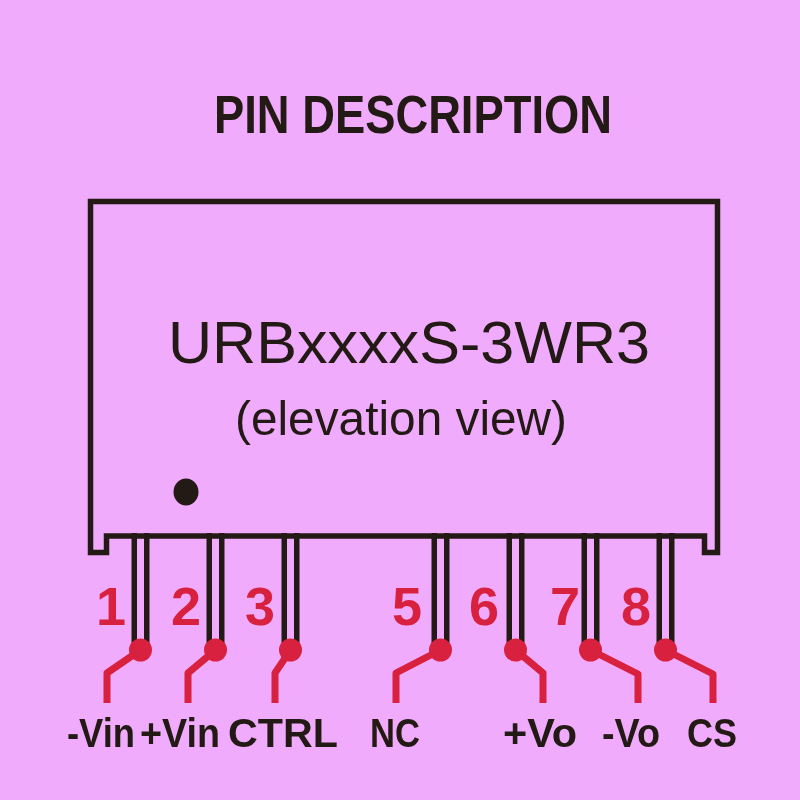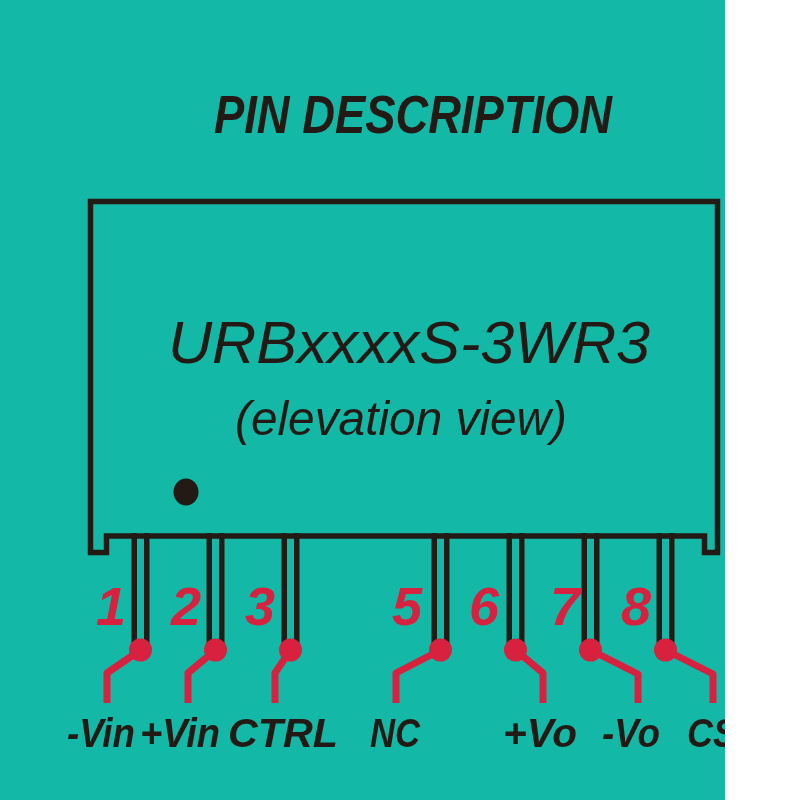--- a/index.html
+++ b/index.html
@@ -5,25 +5,24 @@
   html, body {
     margin: 0;
     padding: 0;
     width: 800px;
     height: 800px;
     background: #ffffff;
     font-family: "Liberation Sans", sans-serif;
   }
   .stage {
     position: relative;
-    width: 725px;
+    width: 800px;
     height: 800px;
-    background: #14b8a6;
+    background: #f0abfc;
     overflow: hidden;
-    font-style: italic;
   }
   svg { display: block; }
   .ink-stroke { stroke: #241a15; fill: none; }
   .ink-fill   { fill: #241a15; }
   .title-text {
     font-family: "Liberation Sans", sans-serif;
     font-weight: bold;
     font-size: 53px;
     fill: #241a15;
   }

